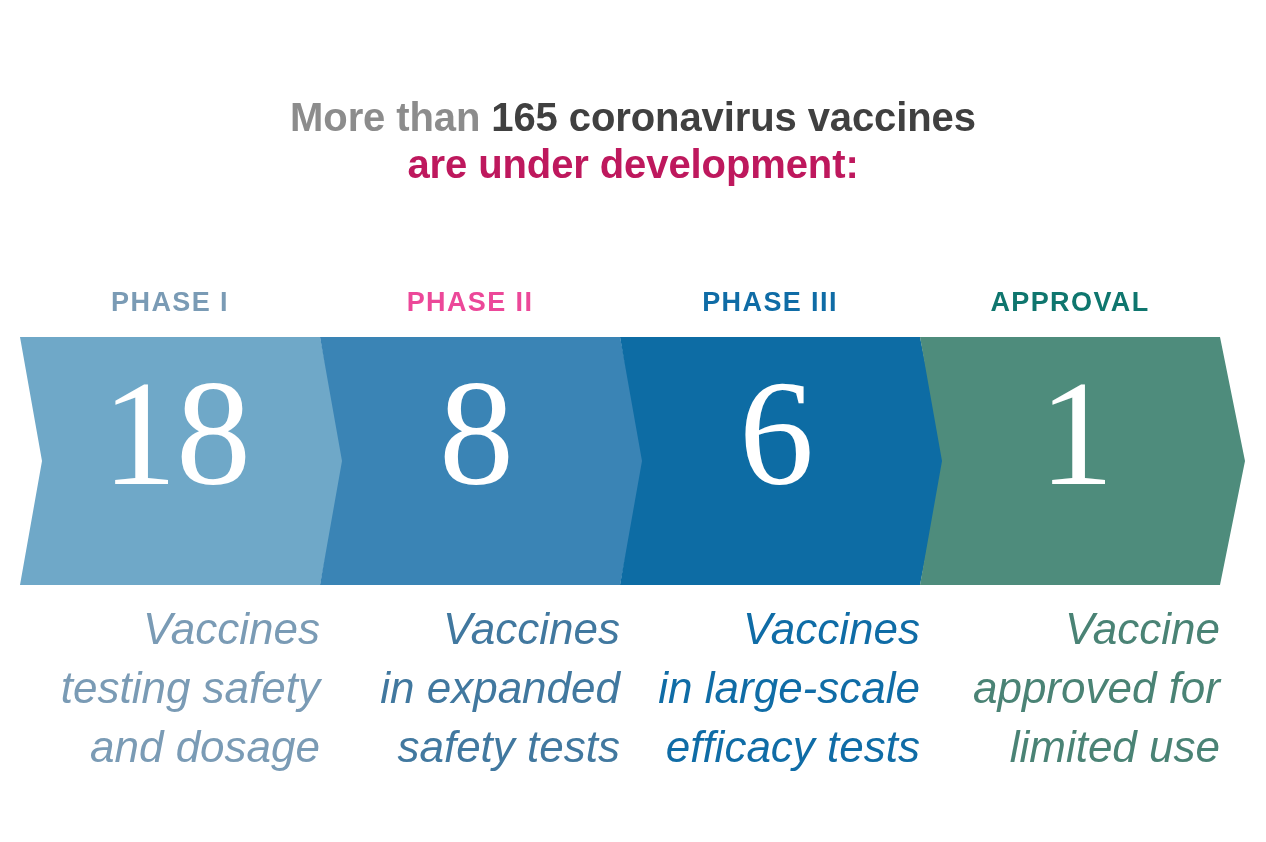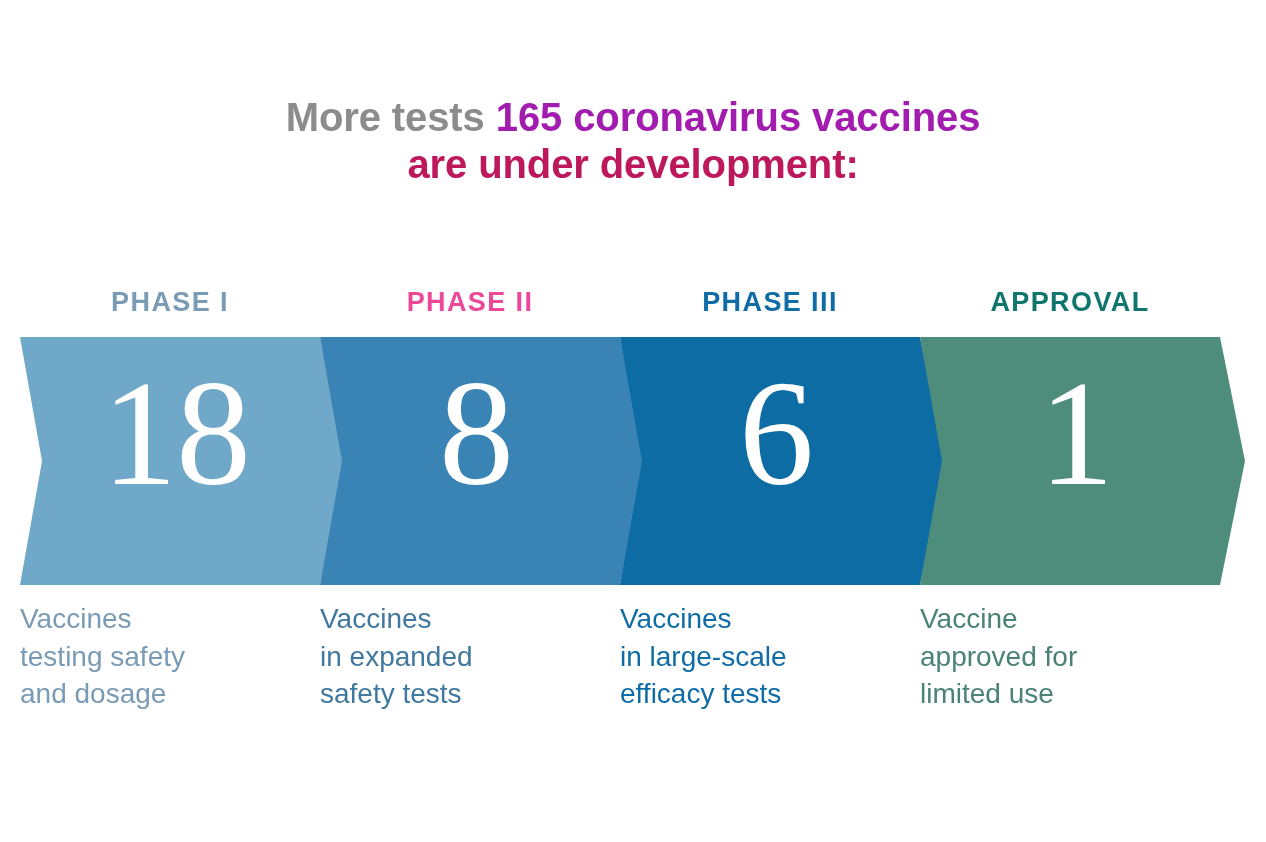--- a/index.html
+++ b/index.html
@@ -112,35 +112,36 @@
     letter-spacing: -1px;
     padding-left: 12px;
     box-sizing: border-box;
   }
 
   .stage-caption {
     position: absolute;
     top: 325px;
     left: 0;
     width: 300px;
-    text-align: left;
-    font-size: 28px;
+    text-align: right;
+    font-size: 44px;
     line-height: 1.34;
     font-weight: 400;
+    font-style: italic;
   }
 
   .caption-line { display: block; white-space: nowrap; }
 </style>
 </head>
 <body>
 
 <div id="page">
 
   <div id="headline">
-    <span class="headline-line"><span class="headline-muted" style="color: rgb(140, 140, 140);">More tests </span><span class="headline-strong" style="color: #a21caf;">165 coronavirus vaccines</span></span>
+    <span class="headline-line"><span class="headline-muted" style="color: rgb(140, 140, 140);">More than </span><span class="headline-strong" style="color: #404040;">165 coronavirus vaccines</span></span>
     <span class="headline-line headline-muted" style="color: #be185d;">are under development:</span>
   </div>
 
   <div id="pipeline">
 
     <div class="stage stage-0">
       <div class="stage-label" style="color: rgb(122, 155, 181);">PHASE I</div>
       <div class="chevron-wrap">
         <svg class="chevron-svg" viewBox="0 0 326 248" preserveAspectRatio="none">
           <path class="chevron-path" d="M 0 0 L 300 0 L 325 124 L 300 248 L 0 248 L 22 124 Z" fill="#6fa8c8"></path>

